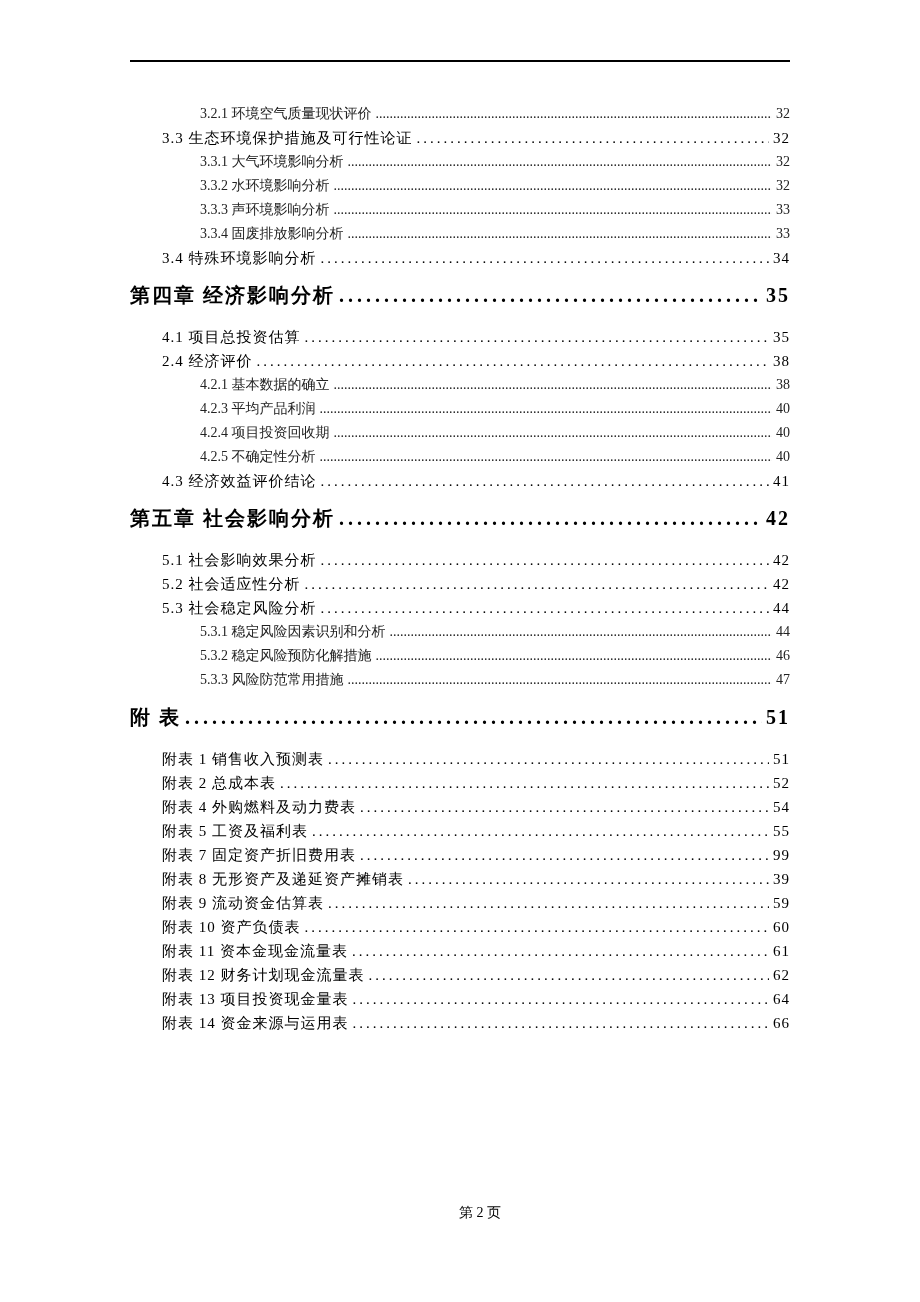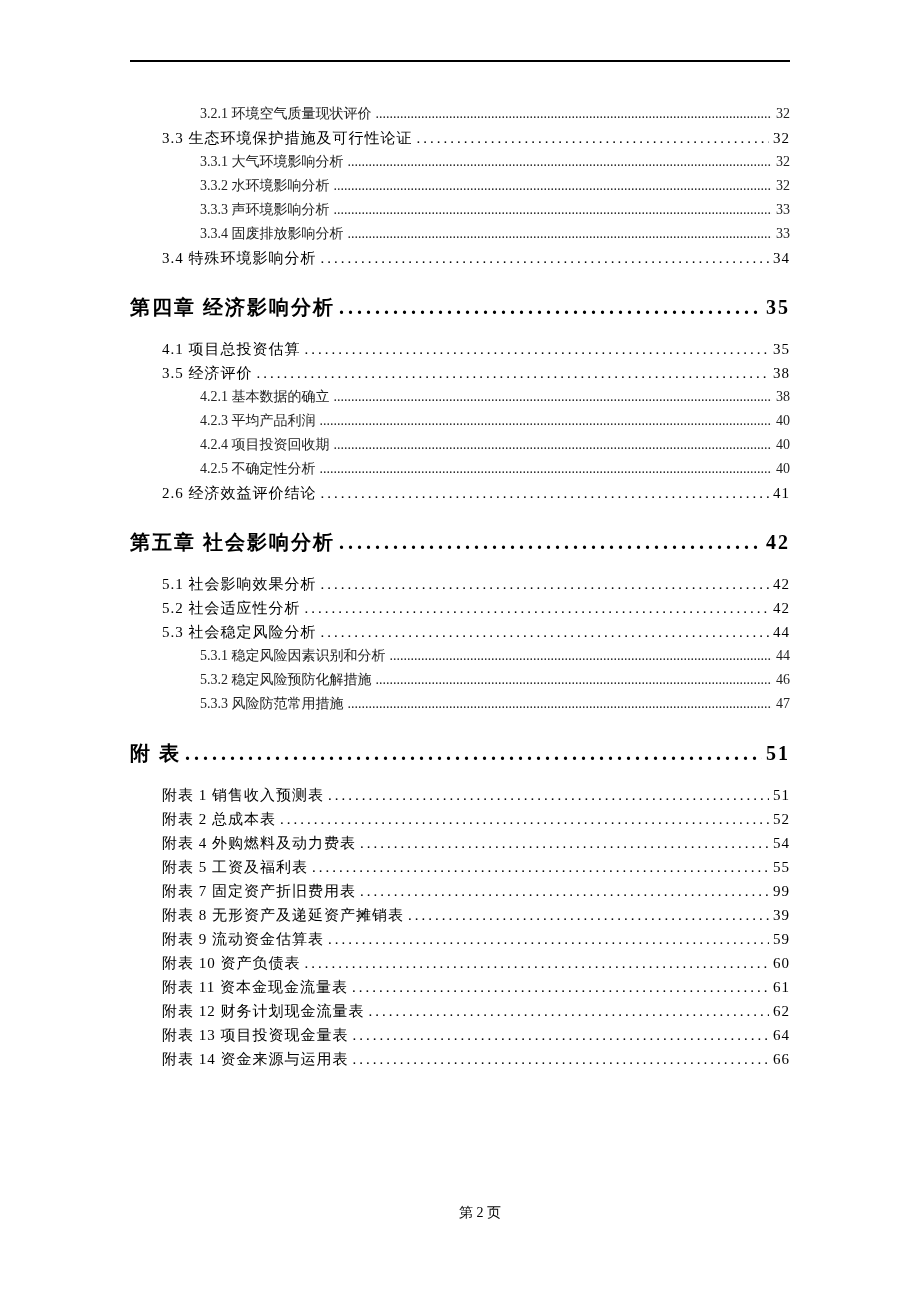--- a/index.html
+++ b/index.html
@@ -31,21 +31,21 @@
     letter-spacing: 2px;
     margin: 0 4px;
   }
   .toc-leader::after {
     content: "...................................................................................................................................................................................";
   }
   .toc-page { flex: 0 0 auto; }
   .lvl-chapter {
     font-size: 20px;
     font-weight: bold;
-    margin-top: 24px;
+    margin-top: 12px;
     margin-bottom: 16px;
     letter-spacing: 2px;
   }
   .lvl-chapter .toc-leader { letter-spacing: 4px; font-weight: bold; }
   .lvl-chapter .toc-leader::after {
     content: "..........................................................................";
   }
   .lvl-section {
     font-size: 15px;
     margin-left: 32px;
@@ -121,21 +121,21 @@
         <span class="toc-label">第四章  经济影响分析</span>
         <span class="toc-leader"></span>
         <span class="toc-page">35</span>
       </div>
       <div class="toc-line lvl-section">
         <span class="toc-label">4.1 项目总投资估算</span>
         <span class="toc-leader"></span>
         <span class="toc-page">35</span>
       </div>
       <div class="toc-line lvl-section">
-        <span class="toc-label">3.5 经济评价</span>
+        <span class="toc-label">2.4 经济评价</span>
         <span class="toc-leader"></span>
         <span class="toc-page">38</span>
       </div>
       <div class="toc-line lvl-sub">
         <span class="toc-label">4.2.1 基本数据的确立</span>
         <span class="toc-leader"></span>
         <span class="toc-page">38</span>
       </div>
       <div class="toc-line lvl-sub">
         <span class="toc-label">4.2.3 平均产品利润</span>
@@ -146,21 +146,21 @@
         <span class="toc-label">4.2.4 项目投资回收期</span>
         <span class="toc-leader"></span>
         <span class="toc-page">40</span>
       </div>
       <div class="toc-line lvl-sub">
         <span class="toc-label">4.2.5 不确定性分析</span>
         <span class="toc-leader"></span>
         <span class="toc-page">40</span>
       </div>
       <div class="toc-line lvl-section">
-        <span class="toc-label">2.6 经济效益评价结论</span>
+        <span class="toc-label">4.3 经济效益评价结论</span>
         <span class="toc-leader"></span>
         <span class="toc-page">41</span>
       </div>
       <div class="toc-line lvl-chapter">
         <span class="toc-label">第五章  社会影响分析</span>
         <span class="toc-leader"></span>
         <span class="toc-page">42</span>
       </div>
       <div class="toc-line lvl-section">
         <span class="toc-label">5.1 社会影响效果分析</span>

